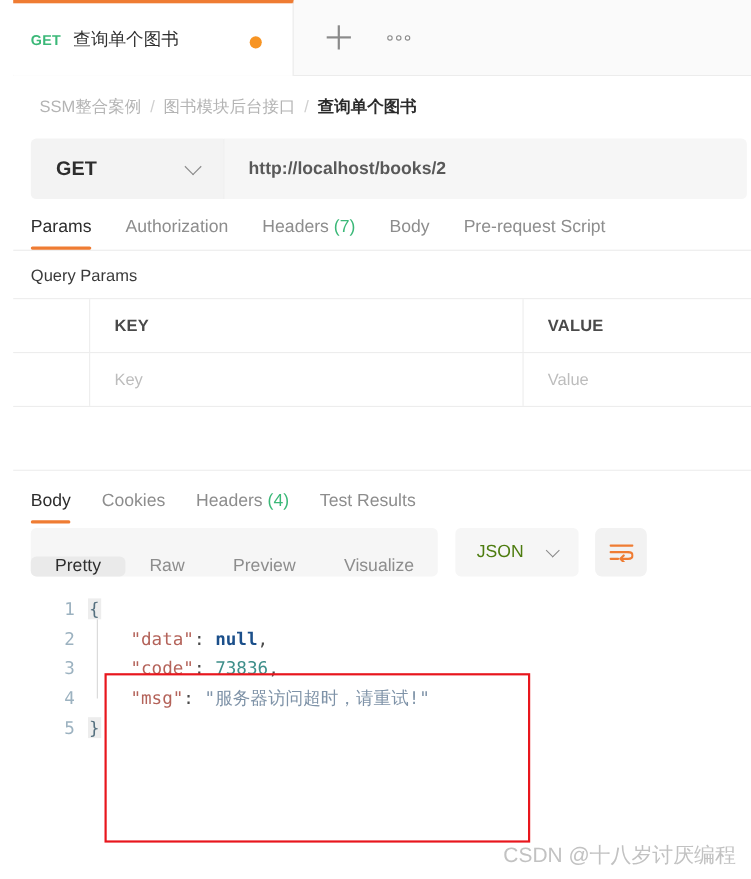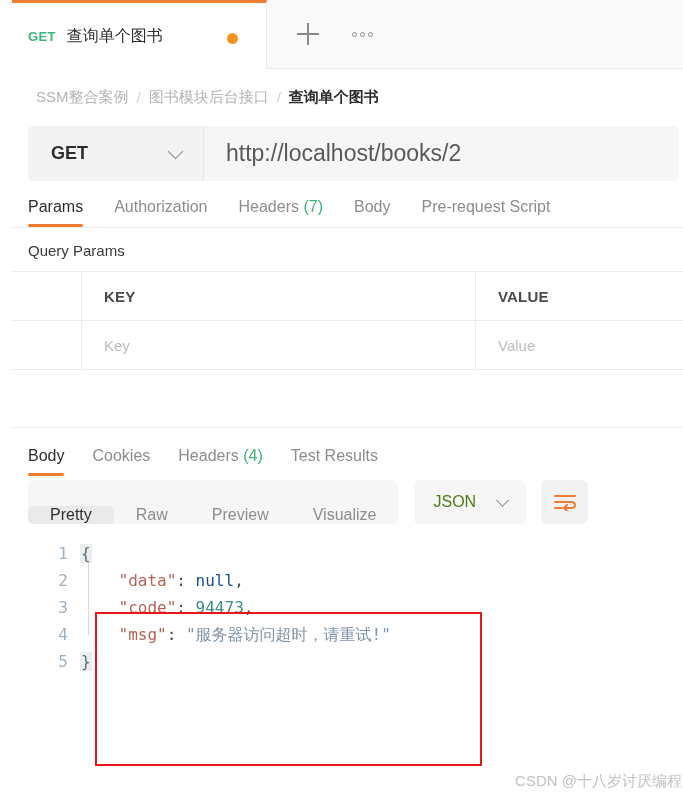--- a/index.html
+++ b/index.html
@@ -42,21 +42,21 @@
   .method-box {
     width:175px; background:#f3f3f3; border-radius:5px 0 0 5px;
     display:flex; align-items:center; justify-content:space-between;
     padding:0 22px 0 23px; cursor:pointer;
   }
   .method-box .m-label { font-size:18px; color:#2d2d2d; font-weight:600; }
   .chev { width:11px; height:11px; border-right:1.7px solid #8b8b8b;
           border-bottom:1.7px solid #8b8b8b; transform:rotate(45deg); margin-top:-5px; }
   .url-box { flex:1; background:#f6f6f6; display:flex; align-items:center;
              padding-left:22px; border-left:1px solid #e6e6e6; border-radius:0 5px 5px 0; }
-  .url-text { font-size:23px; color:#595959; }
+  .url-text { font-size:16px; color:#595959;font-weight:bold; }
 
   
   .reqtabs { display:flex; align-items:flex-end; height:47px; padding-left:16px; gap:31px;
              border-bottom:1px solid #ececec; }
   .rtab { position:relative; font-size:16px; color:#8d8d8d; padding-bottom:11px; cursor:pointer; white-space:nowrap; }
   .rtab.active { color:#2d2d2d; }
   .rtab.active:after { content:""; position:absolute; left:0; right:0; bottom:0;
                        height:3px; background:#ef7c33; border-radius:2px; }
   .cnt { color:#3bb878; }
 
@@ -90,27 +90,27 @@
   .codewrap { position:relative; margin-top:9px; display:flex; }
   .gutter { width:52px; padding-top:7px; text-align:right; padding-right:12px; }
   .gutter div { font-family:"DejaVu Sans Mono","Liberation Mono",monospace;
                 font-size:16px; line-height:27px; color:#9cb2c0; }
   .codearea { position:relative; flex:1; padding-top:7px; }
   .cline { font-family:"DejaVu Sans Mono","Liberation Mono",monospace;
            font-size:16px; line-height:27px; white-space:pre; }
   .brace { background:#ededed; color:#55707f; padding:0 1px; }
   .k { color:#b4635a; }
   .p { color:#4a4a4a; }
-  .nul { color:#1b4f8a; font-weight:normal; }
+  .nul { color:#1b4f8a; font-weight:bold; }
   .num { color:#3e8f8a; }
   .str { color:#7f93a8; }
   .foldline { position:absolute; left:8px; top:30px; width:1px; height:72px; background:#d8d8d8; }
   .redbox { position:absolute; left:83px; top:612px; width:387px; height:154px;
             border:2px solid #e8161d; pointer-events:none; }
-  .watermark { position:absolute; right:13px; bottom:8px; font-size:15px; color:#c2c2c2; }
+  .watermark { position:absolute; right:26px; bottom:8px; font-size:19px; color:#c2c2c2; }
 </style>
 </head>
 <body>
 
 <div id="app">
 
   <div class="tabbar">
     <div class="tab-active">
       <span class="tab-method">GET</span>
       <span class="tab-title">查询单个图书</span>
@@ -218,21 +218,21 @@
         <div>1</div>
         <div>2</div>
         <div>3</div>
         <div>4</div>
         <div>5</div>
       </div>
       <div class="codearea">
         <div class="foldline"></div>
         <div class="cline"><span class="brace">{</span></div>
         <div class="cline">    <span class="k">"data"</span><span class="p">: </span><span class="nul">null</span><span class="p">,</span></div>
-        <div class="cline">    <span class="k">"code"</span><span class="p">: </span><span class="num">94473</span><span class="p">,</span></div>
+        <div class="cline">    <span class="k">"code"</span><span class="p">: </span><span class="num">73836</span><span class="p">,</span></div>
         <div class="cline">    <span class="k">"msg"</span><span class="p">: </span><span class="str">"服务器访问超时，请重试!"</span></div>
         <div class="cline"><span class="brace">}</span></div>
       </div>
     </div>
   </div>
 
   <div class="redbox"></div>
   <div class="watermark">CSDN @十八岁讨厌编程</div>
 </div>
 

